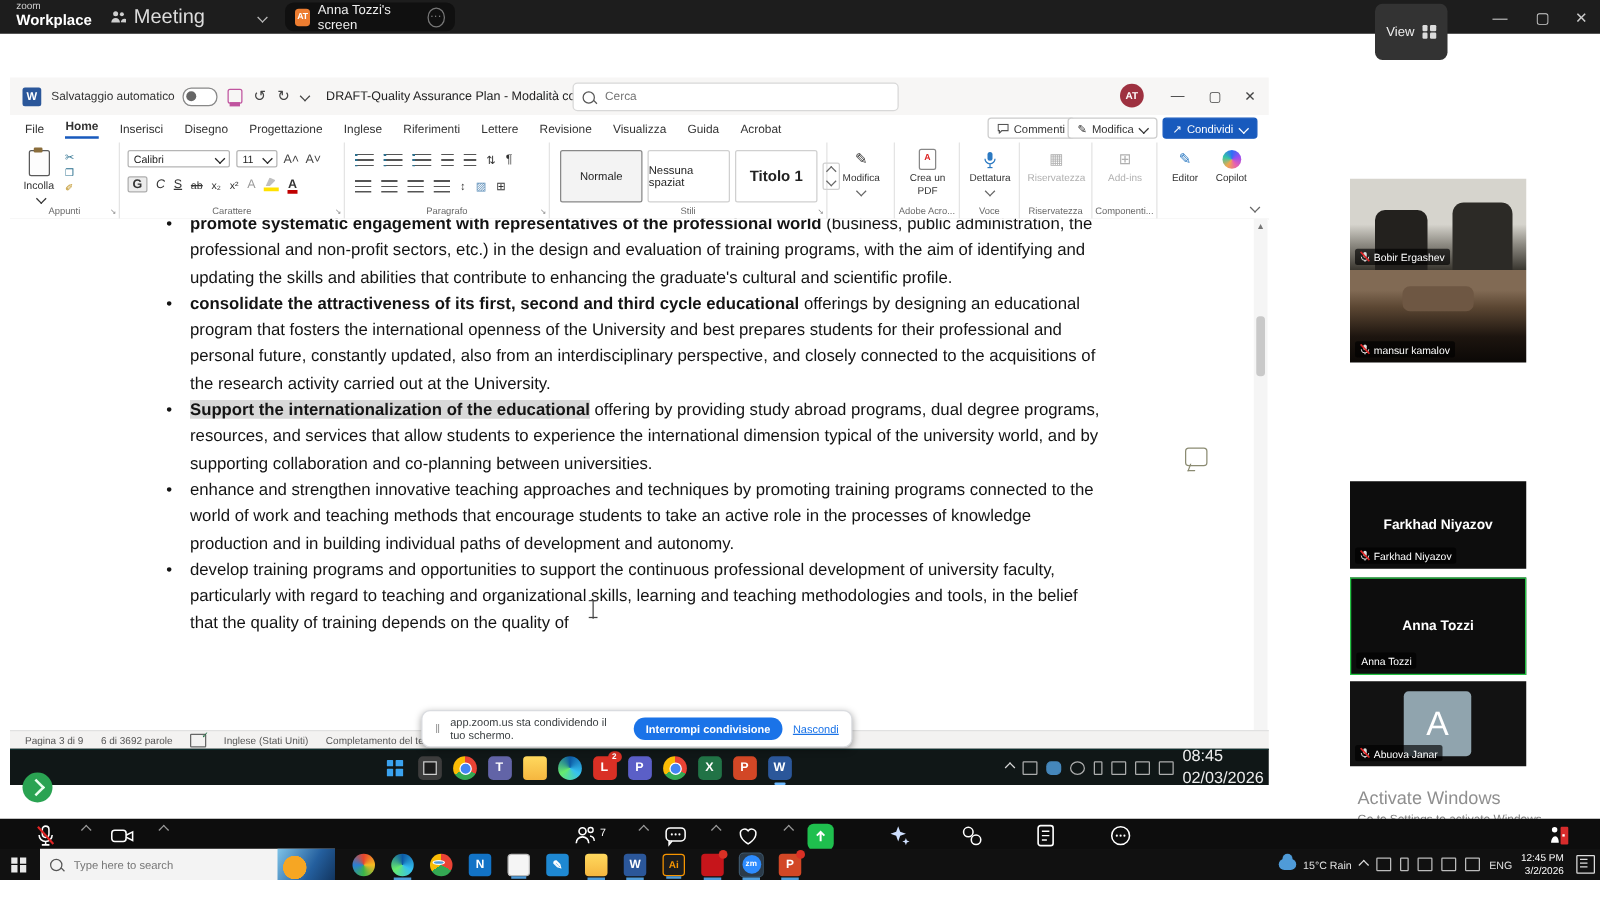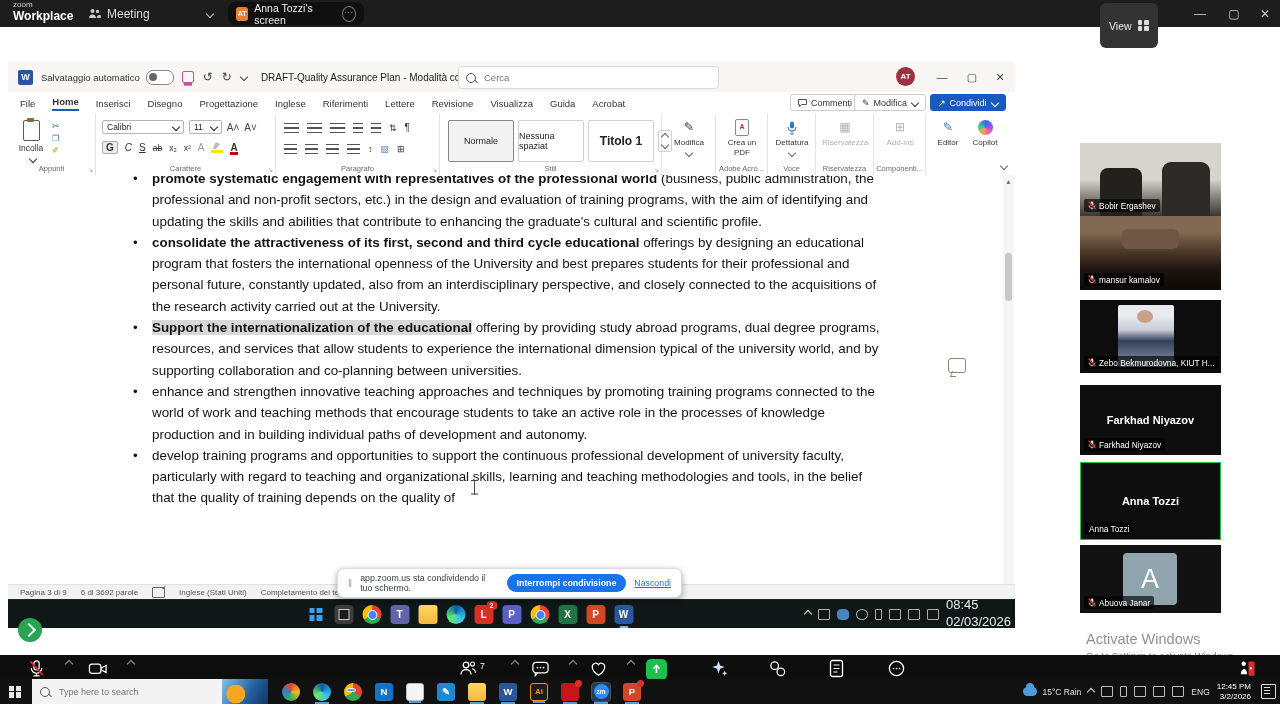--- a/index.html
+++ b/index.html
@@ -8,21 +8,21 @@
   .abs{position:absolute;}
   .chv{width:5px;height:5px;border-right:1.4px solid currentColor;border-bottom:1.4px solid currentColor;
        display:inline-block;transform:rotate(45deg);margin-left:4px;vertical-align:middle;}
   .chvup{transform:rotate(-135deg);margin-left:4px;}
   
   .topbar{position:absolute;left:0;top:0;width:1280px;height:27px;background:#1d1d1d;color:#e8e8e8;}
   .brand{position:absolute;left:13px;top:1px;line-height:1;}
   .brand .z{font-size:8px;color:#cfcfcf;}
   .brand .w{font-size:12px;font-weight:bold;color:#fff;margin-top:1px;}
   .brandchv{position:absolute;left:203px;top:11px;color:#bbb;}
-  .tabmeet{position:absolute;left:88px;top:4px;height:19px;display:flex;align-items:center;gap:6px;font-size:12px;color:#ddd;}
+  .tabmeet{position:absolute;left:88px;top:4px;height:19px;display:flex;align-items:center;gap:6px;font-size:16px;color:#ddd;}
   .tabscreen{position:absolute;left:228px;top:2px;width:136px;height:23px;background:#101010;border-radius:7px;
              display:flex;align-items:center;gap:6px;padding:0 8px;box-sizing:border-box;font-size:10.5px;color:#eee;}
   .at-sq{width:14px;height:14px;border-radius:3px;background:#ed7d31;color:#fff;font-size:7px;font-weight:bold;
          display:flex;align-items:center;justify-content:center;}
   .tab-ellip{margin-left:auto;width:14px;height:14px;border:1px solid #777;border-radius:50%;color:#bbb;
              font-size:8px;line-height:12px;text-align:center;letter-spacing:.5px;}
   .viewpill{position:absolute;left:1100px;top:3px;height:21px;background:#333;border-radius:6px;display:flex;
             align-items:center;gap:6px;padding:12px 9px;font-size:10.5px;color:#eee;}
   .grid4{width:11px;height:11px;display:grid;grid-template-columns:1fr 1fr;gap:1.5px;}
   .grid4 i{background:#dcdcdc;border-radius:1px;}
@@ -527,31 +527,20 @@
   <div class="ptile t3">
     <span class="plabel">
         <svg width="8" height="9" viewBox="0 0 8 9">
           <rect x="2.6" y="0.5" width="2.8" height="4.6" rx="1.4" fill="#ddd"></rect>
           <path d="M1 4.4a3 3 0 006 0M4 7v1.5" stroke="#ddd" stroke-width=".8" fill="none"></path>
           <line x1="0.5" y1="0.5" x2="7.5" y2="8" stroke="#e02525" stroke-width="1.3"></line>
         </svg>
         <span>mansur kamalov</span>
       </span>
   </div>
-  <div class="ptile t4">
-    <div class="photo"></div>
-    <span class="plabel">
-        <svg width="8" height="9" viewBox="0 0 8 9">
-          <rect x="2.6" y="0.5" width="2.8" height="4.6" rx="1.4" fill="#ddd"></rect>
-          <path d="M1 4.4a3 3 0 006 0M4 7v1.5" stroke="#ddd" stroke-width=".8" fill="none"></path>
-          <line x1="0.5" y1="0.5" x2="7.5" y2="8" stroke="#e02525" stroke-width="1.3"></line>
-        </svg>
-        <span>Zebo Bekmurodovna, KIUT H...</span>
-      </span>
-  </div>
   <div class="ptile t5">
     <div class="pcname">Farkhad Niyazov</div>
     <span class="plabel">
         <svg width="8" height="9" viewBox="0 0 8 9">
           <rect x="2.6" y="0.5" width="2.8" height="4.6" rx="1.4" fill="#ddd"></rect>
           <path d="M1 4.4a3 3 0 006 0M4 7v1.5" stroke="#ddd" stroke-width=".8" fill="none"></path>
           <line x1="0.5" y1="0.5" x2="7.5" y2="8" stroke="#e02525" stroke-width="1.3"></line>
         </svg>
         <span>Farkhad Niyazov</span>
       </span>

